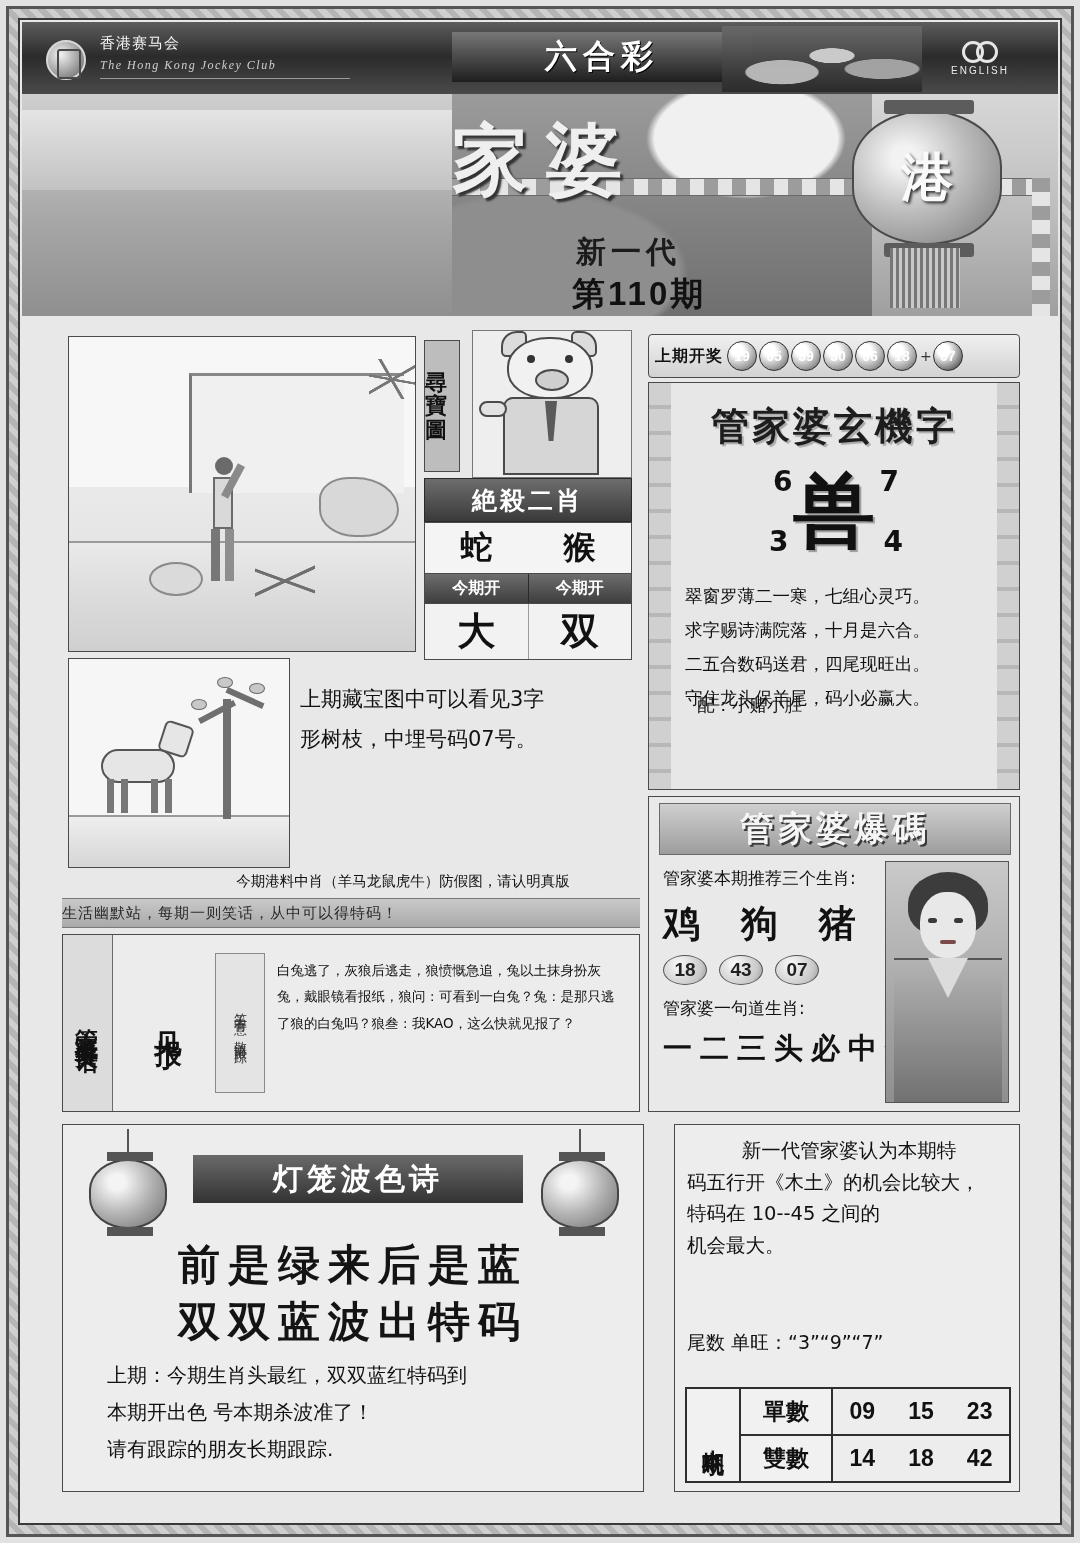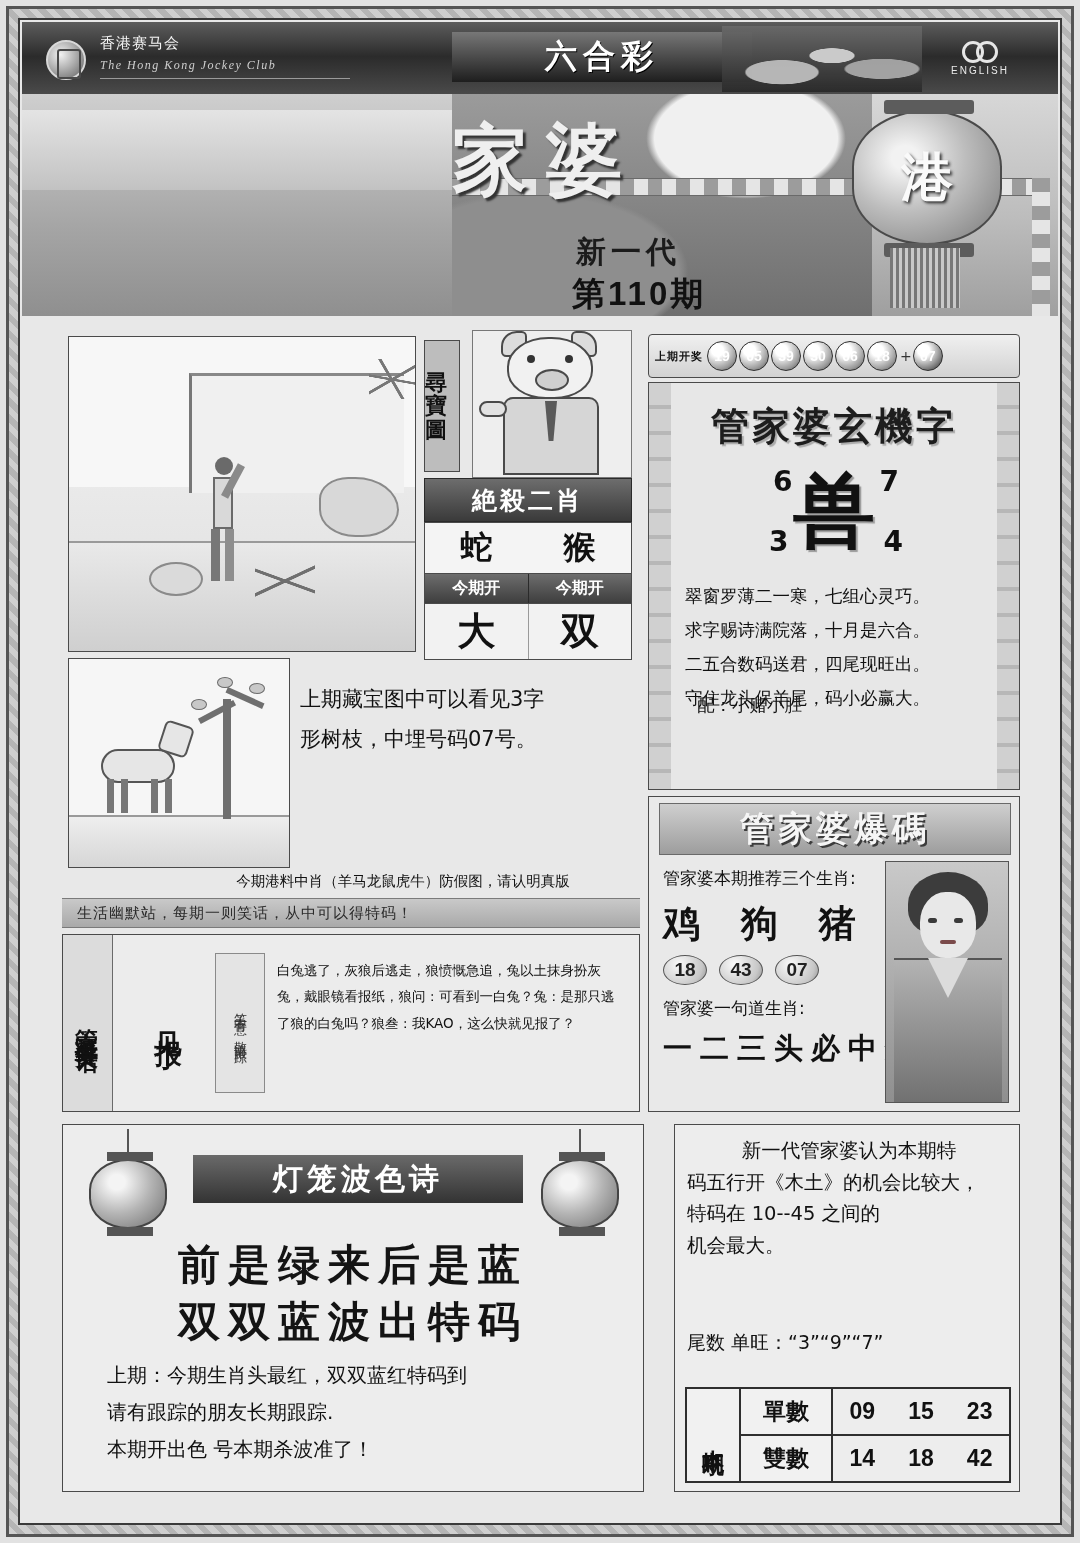--- a/index.html
+++ b/index.html
@@ -258,21 +258,21 @@
     font-size:21px; line-height:1.9; color:#111;
   }
   .tip-note {
     position:absolute; left:168px; top:872px; width:470px;
     font-size:14.5px; color:#111; text-align:center;
   }
   .joke-strip {
     position:absolute; left:62px; top:898px; width:578px; height:30px;
     background:linear-gradient(180deg,#c9c9c9,#a9a9a9);
     border-top:1px solid #7a7a7a; border-bottom:1px solid #7a7a7a;
-    display:flex;align-items:center; padding-left:15px;
+    display:flex;align-items:center; padding-left:0;
     font-size:15px; color:#2a2a2a; letter-spacing:1px;
   }
   .joke-box {
     position:absolute; left:62px; top:934px; width:578px; height:178px;
     background:#ececec; border:1px solid #4a4a4a;
   }
   .joke-side {
     position:absolute; left:0; top:0; width:50px; height:100%;
     background:#dcdcdc; border-right:1px solid #6a6a6a;
     display:flex;align-items:center;justify-content:center;
@@ -294,21 +294,21 @@
     font-size:13.5px; line-height:1.95; color:#111;
   }
 
   
   .draw-bar {
     position:absolute; left:648px; top:334px; width:372px; height:44px;
     background:linear-gradient(180deg,#f0f0f0,#d2d2d2);
     border:1px solid #4a4a4a; border-radius:4px;
     display:flex; align-items:center; padding:0 6px;
   }
-  .draw-bar .lbl{ font-size:11px; font-weight:bold; letter-spacing:1px; margin-right:4px;}
+  .draw-bar .lbl{ font-size:16px; font-weight:bold; letter-spacing:1px; margin-right:4px;}
   .ball {
     width:30px;height:30px;border-radius:50%;
     background:radial-gradient(circle at 34% 30%,#fff 0 22%,#9a9a9a 70%,#3f3f3f 100%);
     border:1px solid #2f2f2f;
     display:flex;align-items:center;justify-content:center;
     color:#fff; font-size:14px; font-weight:bold; margin-right:2px;
     font-family:"Liberation Sans",sans-serif;
   }
   .ball.special{ background:radial-gradient(circle at 34% 30%,#fff 0 22%,#7a7a7a 70%,#1f1f1f 100%);}
   .plus{ font-size:14px; margin:0 1px; color:#333;}
@@ -634,22 +634,22 @@
     <div class="ml-string" style="left:516px;"></div>
     <div class="mini-lantern ml-left"></div>
     <div class="mini-lantern ml-right"></div>
     <div class="ribbon">灯笼波色诗</div>
     <div class="poem-big">
       <div>前是绿来后是蓝</div>
       <div>双双蓝波出特码</div>
     </div>
     <div class="poem-note">
       <div>上期：今期生肖头最红，双双蓝红特码到</div>
+      <div>本期开出色       号本期杀波准了！</div>
       <div>请有跟踪的朋友长期跟踪.</div>
-      <div>本期开出色       号本期杀波准了！</div>
     </div>
   </div>
 
   <div class="bottom-right">
     <div class="br-text">
       <div style="text-align:center">新一代管家婆认为本期特</div>
       <div>码五行开《木土》的机会比较大，</div>
       <div>特码在 10--45 之间的</div>
       <div>机会最大。</div>
     </div>

